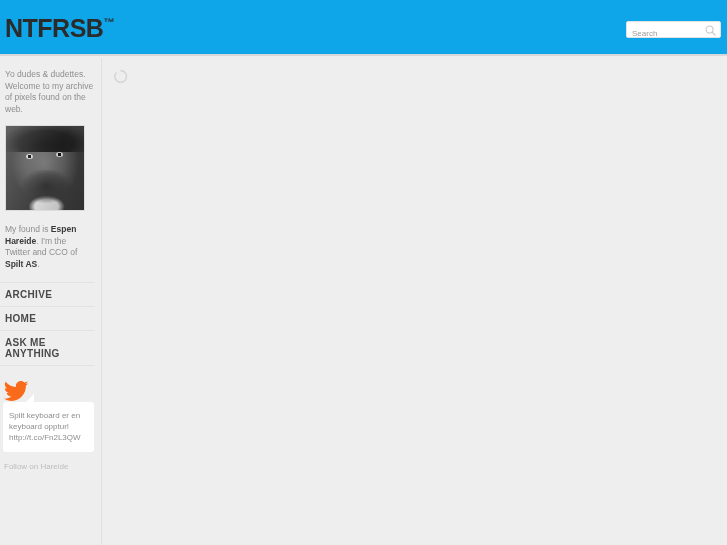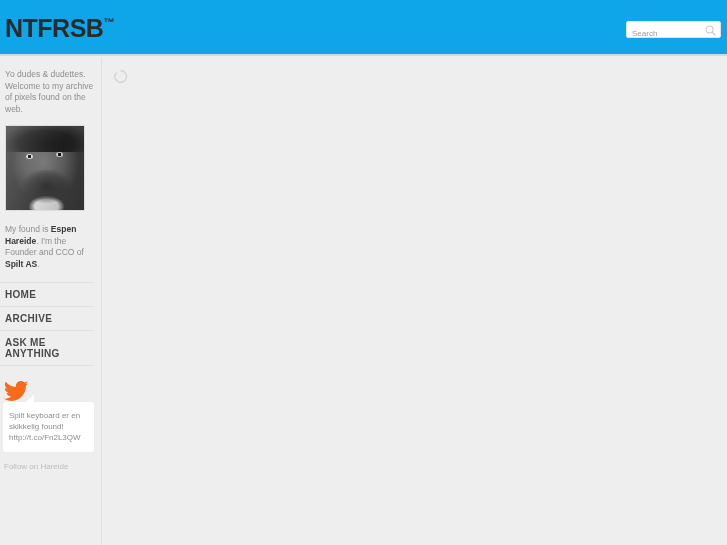--- a/index.html
+++ b/index.html
@@ -261,42 +261,42 @@
 
   <div id="avatar">
     <div class="bg"></div>
     <div class="hair"></div>
     <div class="eyeL"></div>
     <div class="eyeR"></div>
     <div class="beard"></div>
     <div class="shade"></div>
   </div>
 
-  <p class="side-bio"><span>My found is </span><b>Espen Hareide</b><span>. I'm the Founder and CCO of </span><b>Spilt AS</b><span>.</span></p>
+  <p class="side-bio"><span>My found is </span><b>Espen Hareide</b><span>. I'm the Twitter and CCO of </span><b>Spilt AS</b><span>.</span></p>
 
   <ul id="site-nav">
     <li>
-      <a href="#">HOME</a>
+      <a href="#">ARCHIVE</a>
     </li>
     <li>
-      <a href="#">ARCHIVE</a>
+      <a href="#">HOME</a>
     </li>
     <li>
       <a href="#">ASK ME ANYTHING</a>
     </li>
   </ul>
 
   <div id="twitter-widget">
 
     <svg id="twitter-bird" viewBox="0 0 26 22">
       <path fill="#f96a1b" d="M25.4 3.2c-.9.4-1.9.7-2.9.8 1-.6 1.8-1.6 2.2-2.8-1 .6-2.1 1-3.2 1.2C20.6 1.5 19.3.9 17.9.9c-2.8 0-5 2.3-5 5 0 .4 0 .8.1 1.2-4.2-.2-7.9-2.2-10.4-5.3-.4.8-.7 1.6-.7 2.5 0 1.8.9 3.3 2.2 4.2-.8 0-1.6-.3-2.3-.6v.1c0 2.4 1.7 4.5 4 4.9-.4.1-.9.2-1.3.2-.3 0-.6 0-.9-.1.6 2 2.5 3.4 4.7 3.5-1.7 1.4-3.9 2.2-6.2 2.2-.4 0-.8 0-1.2-.1 2.2 1.4 4.9 2.3 7.7 2.3 9.2 0 14.3-7.8 14.3-14.6v-.7c1-.7 1.8-1.6 2.5-2.6z"></path>
     </svg>
 
     <div id="tweet-bubble">
-      <span>Spilt keyboard er en skikkelig found!</span>
+      <span>Spilt keyboard er en keyboard opptur!</span>
       <a href="#" id="tweet-link">http://t.co/Fn2L3QW</a>
     </div>
 
     <a href="#" id="follow-link">Follow on Hareide</a>
   </div>
 
 </div>
 
 <div id="main-content">
   <svg id="loading-spinner" viewBox="0 0 20 20">

